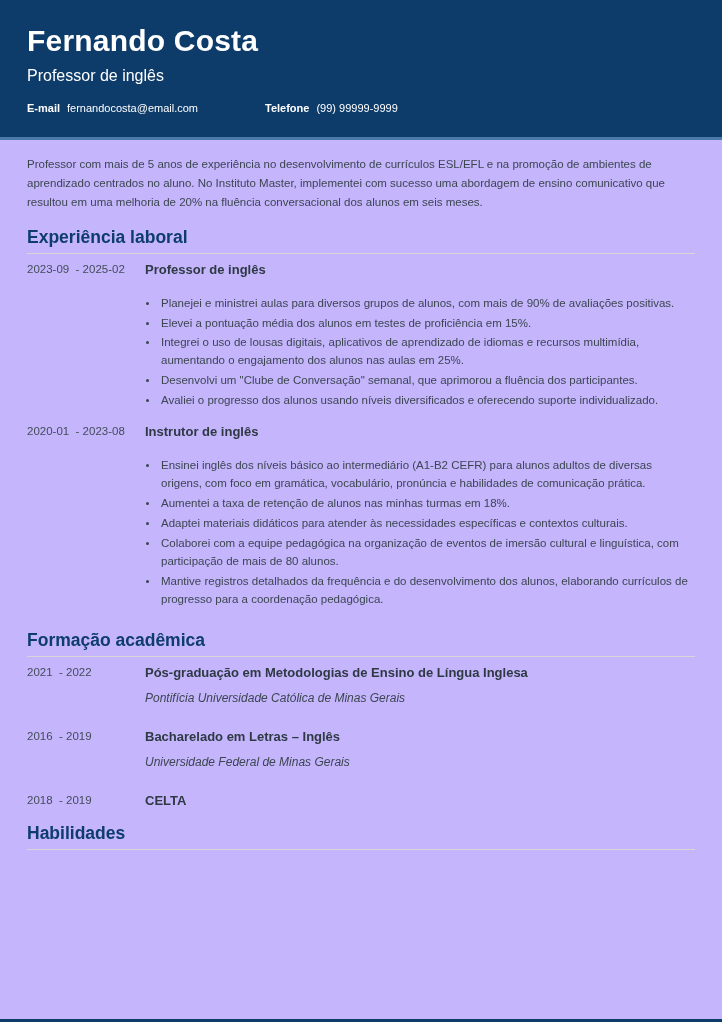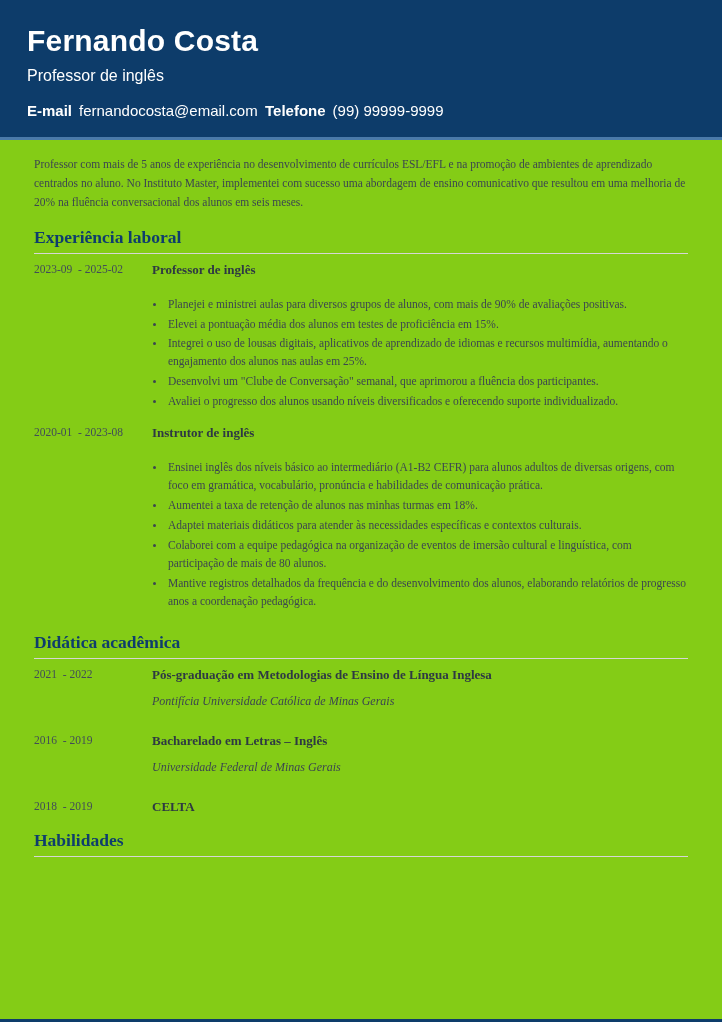--- a/index.html
+++ b/index.html
@@ -9,21 +9,21 @@
     --rule:#d6d6d6;
     --body:#3c4650;
     --muted:#424d58;
   }
   *{box-sizing:border-box;}
   html,body{margin:0;padding:0;background:#ffffff;}
   .page{
     position:relative;
     width:722px;height:1022px;
     margin:0;
-    background:#84cc16;
+    background:#c4b5fd;
     font-family:"Liberation Sans", sans-serif;
     overflow:hidden;
   }
   
   .top-band{
     background:var(--navy);
     height:140px;
     border-bottom:3px solid var(--accent-line);
     padding:0 27px;
   }
@@ -33,28 +33,28 @@
     font-weight:bold;color:#ffffff;
     letter-spacing:.2px;
   }
   .person-title{
     margin-top:9px;
     font-size:16px;color:#ffffff;
   }
   .contact-row{
     display:flex;align-items:baseline;
     margin-top:17px;
-    font-size:15px;color:#ffffff;
+    font-size:11px;color:#ffffff;
   }
   .contact-item{display:flex;align-items:baseline;}
   .contact-item.email{width:238px;}
   .contact-label{font-weight:bold;margin-right:7px;}
   .contact-value{font-weight:normal;}
   
-  .content{padding:0 34px;font-family:Liberation Serif, serif;}
+  .content{padding:0 27px;}
   .summary{
     margin:15px 0 0;
     font-size:11.5px;line-height:1.64;
     color:var(--body);
   }
   .section-heading{
     margin:15px 0 0;
     font-size:17.5px;line-height:1.2;
     font-weight:bold;color:var(--heading);
   }
@@ -140,28 +140,28 @@
 
       <div class="entry">
         <div class="entry-dates">2020-01  - 2023-08</div>
         <div>
           <div class="entry-role">Instrutor de inglês</div>
           <ul class="bullets">
             <li>Ensinei inglês dos níveis básico ao intermediário (A1-B2 CEFR) para alunos adultos de diversas origens, com foco em gramática, vocabulário, pronúncia e habilidades de comunicação prática.</li>
             <li>Aumentei a taxa de retenção de alunos nas minhas turmas em 18%.</li>
             <li>Adaptei materiais didáticos para atender às necessidades específicas e contextos culturais.</li>
             <li>Colaborei com a equipe pedagógica na organização de eventos de imersão cultural e linguística, com participação de mais de 80 alunos.</li>
-            <li>Mantive registros detalhados da frequência e do desenvolvimento dos alunos, elaborando relatórios de progresso anos a coordenação pedagógica.</li>
+            <li>Mantive registros detalhados da frequência e do desenvolvimento dos alunos, elaborando currículos de progresso para a coordenação pedagógica.</li>
           </ul>
         </div>
       </div>
     </section>
 
     <section>
-      <h2 class="section-heading">Didática acadêmica</h2>
+      <h2 class="section-heading">Formação acadêmica</h2>
       <hr class="section-rule">
 
       <div class="entry edu-entry">
         <div class="entry-dates">2021  - 2022</div>
         <div>
           <div class="entry-role">Pós-graduação em Metodologias de Ensino de Língua Inglesa</div>
           <div class="entry-org">Pontifícia Universidade Católica de Minas Gerais</div>
         </div>
       </div>
       <div class="entry edu-entry">

